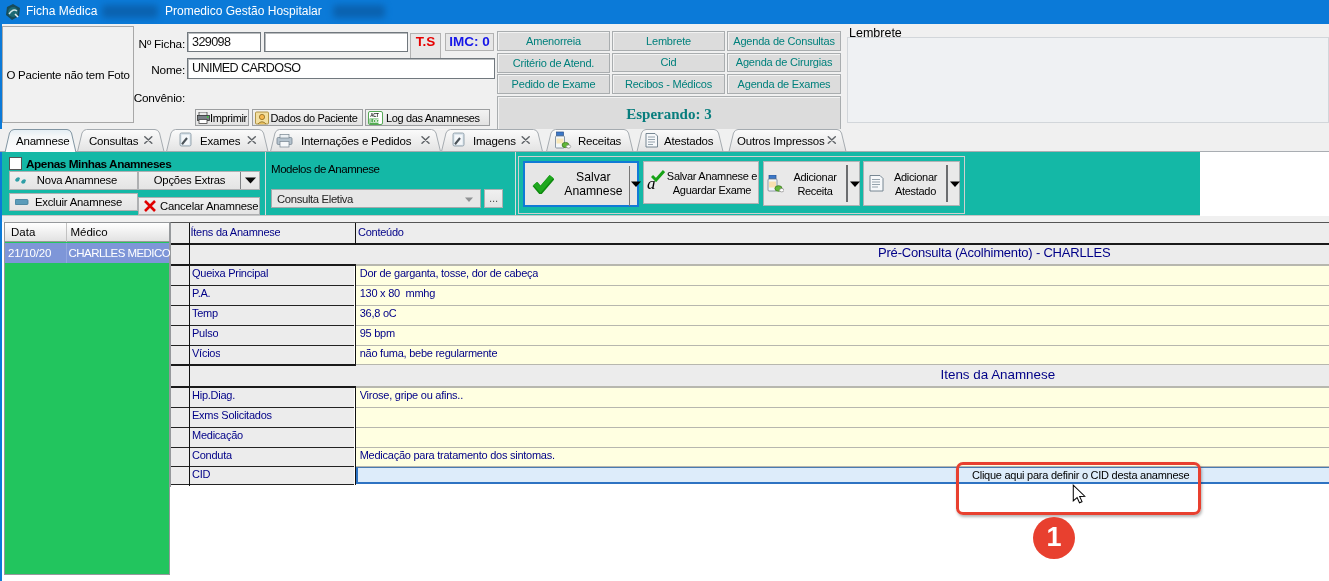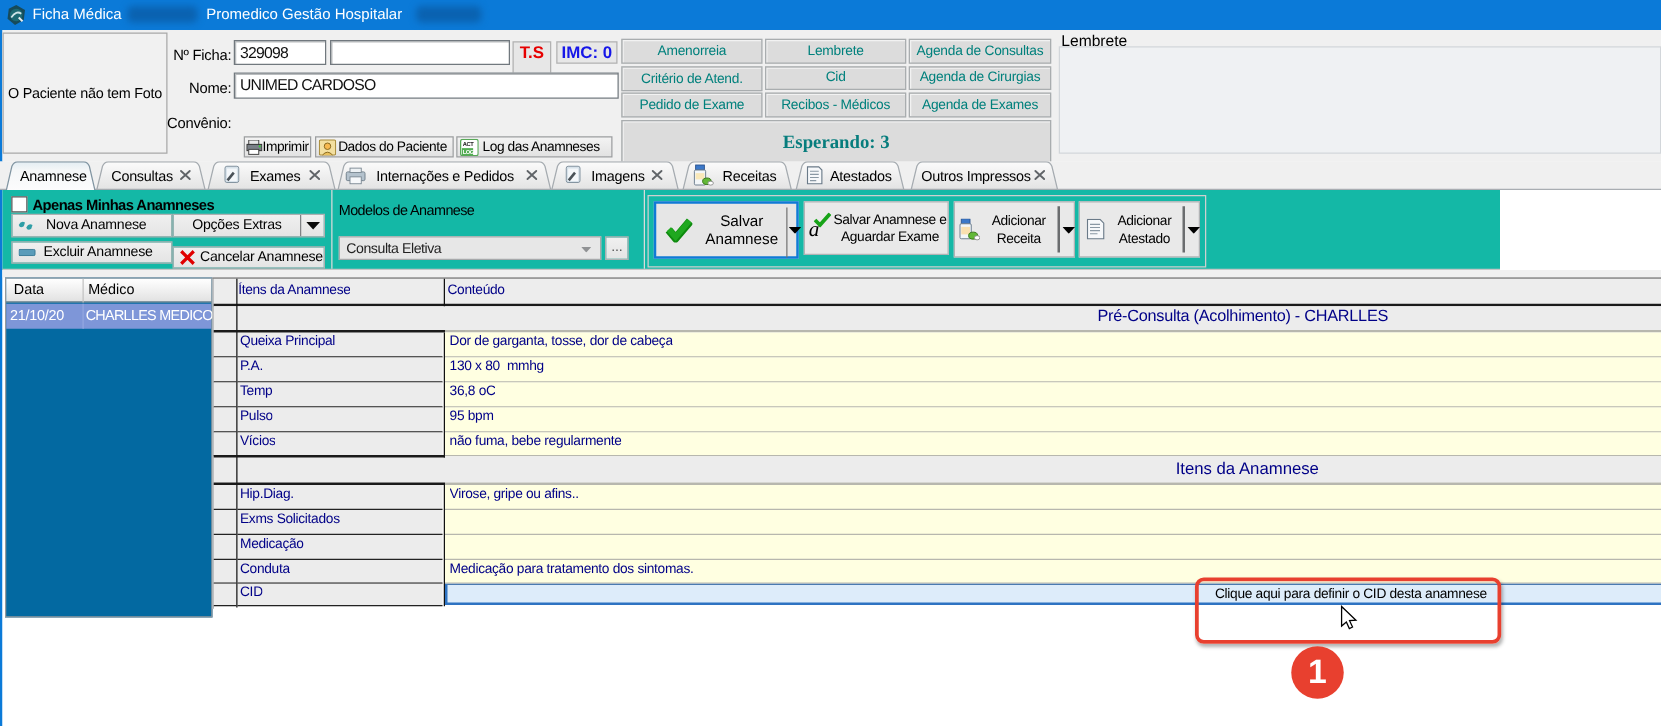--- a/index.html
+++ b/index.html
@@ -254,21 +254,21 @@
     <div class="abs" style="left:82.5px;top:3px;width:1.5px;height:37px;background:#6b6d6f;"></div>
     <svg width="10" height="6" style="position:absolute;left:86px;top:19px;">
           <path d="M0,0.5 h10 l-5,5.5z" fill="#000"></path>
         </svg>
   </div>
 </div>
 
 <div class="abs" id="gridarea">
   <div class="abs" style="left:0;top:0;width:1327px;height:6px;background:#f0f0f0;"></div>
 
-  <div class="abs" style="left:2px;top:6px;width:166px;height:272px;background:#0369a1;border:1px solid #96999c;">
+  <div class="abs" style="left:2px;top:6px;width:166px;height:353px;background:#22c55e;border:1px solid #96999c;">
     <div class="abs" style="left:0;top:0;width:164px;height:19px;background:linear-gradient(#ffffff,#e2e2e2);border-bottom:1px solid #9a9a9a;">
       <div class="abs" style="left:6px;top:3px;color:#000;font-size:11.5px;">Data</div>
       <div class="abs" style="left:60.7px;top:0;width:1px;height:19px;background:#c2c2c2;"></div>
       <div class="abs" style="left:65.5px;top:3px;color:#000;font-size:11.5px;">Médico</div>
     </div>
     <div class="abs" style="left:0;top:20px;width:164px;height:20px;background:#7e96d8;color:#fff;">
       <div class="abs" style="left:3px;top:3.5px;font-size:11.5px;letter-spacing:-0.2px;">21/10/20</div>
       <div class="abs" style="left:60.7px;top:0;width:1px;height:20px;background:#93a7e0;"></div>
       <div class="abs" style="left:63.5px;top:3.5px;font-size:11.5px;letter-spacing:-0.55px;white-space:nowrap;">CHARLLES MEDICO</div>
     </div>

